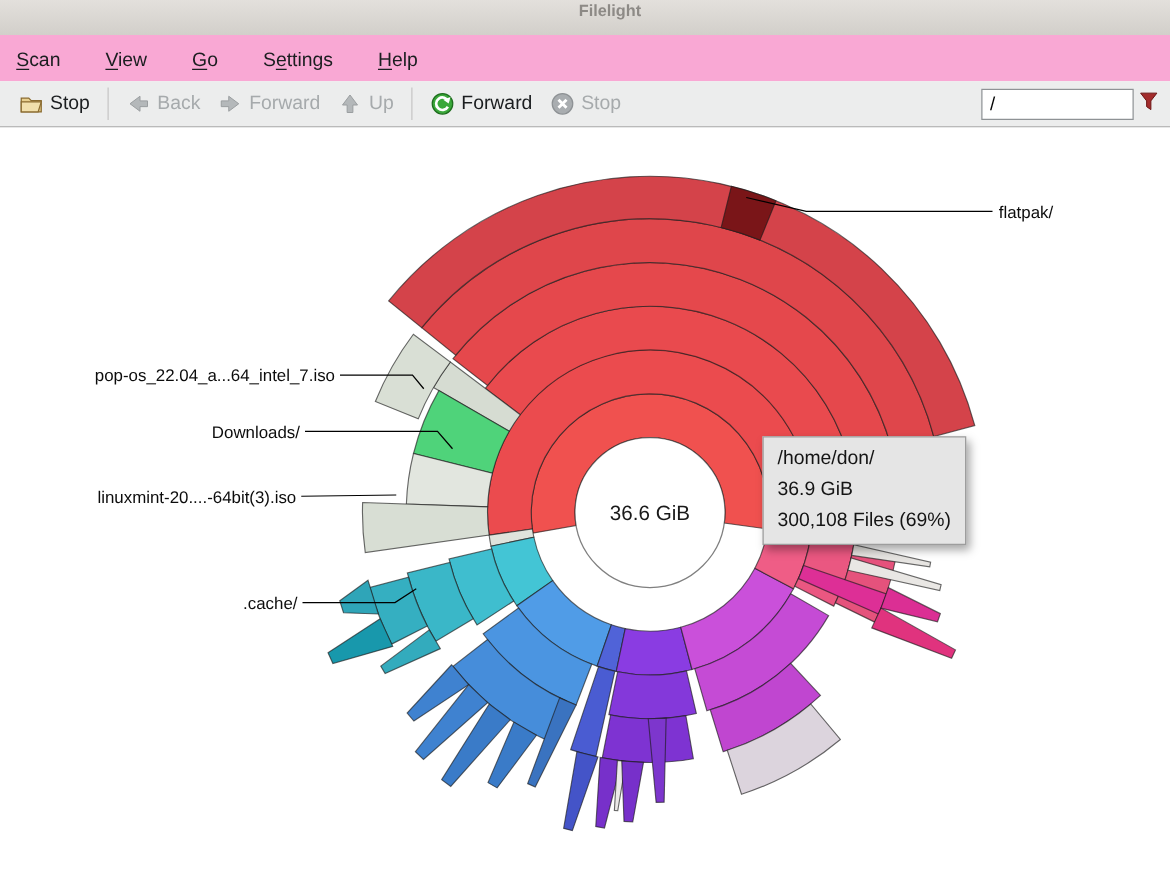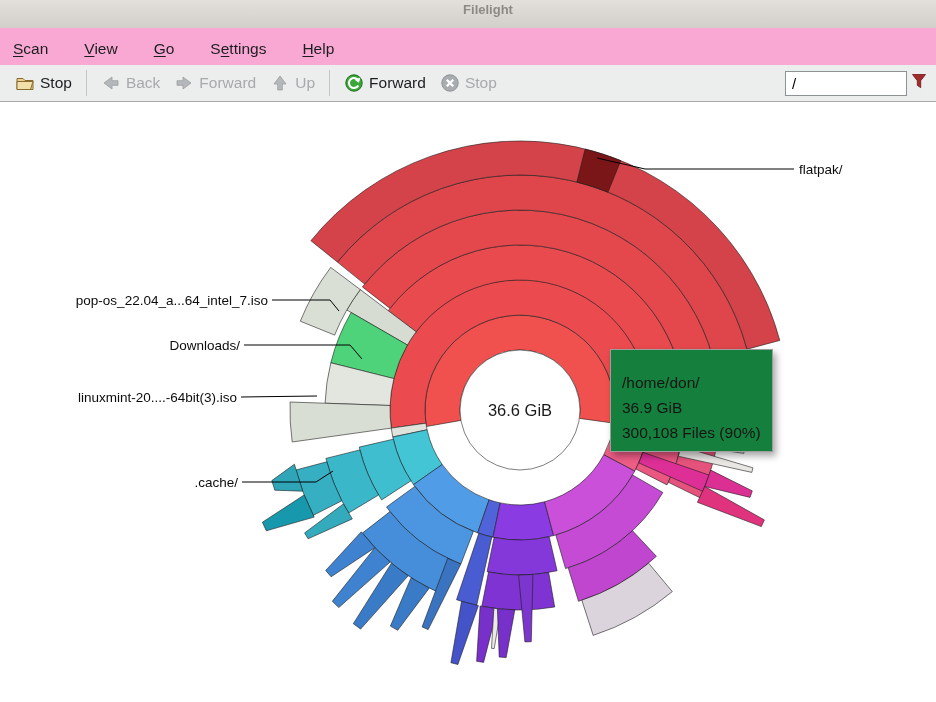--- a/index.html
+++ b/index.html
@@ -74,24 +74,24 @@
     position: relative;
     width: 936px;
     height: 612px;
     background: #ffffff;
   }
   #sunburst { position: absolute; left: 0; top: 0; }
   .map-tooltip {
     position: absolute;
     left: 610px;
     top: 247px;
-    background: #15803d;
+    background: #e5e5e5;
     border: 1px solid #9d9d9d;
     box-shadow: 3px 4px 7px rgba(0,0,0,.35);
-    padding: 20px 11px 6px 11px;
+    padding: 4px 11px 6px 11px;
     font-size: 15.5px;
     line-height: 25px;
     color: #141414;
     white-space: nowrap;
   }
 </style>
 </head>
 <body>
 
 <div class="titlebar">
@@ -231,15 +231,15 @@
       <polyline points="362,257 350,243 244,243" fill="none" stroke="#000" stroke-width="1"></polyline>
       <text x="240" y="248" text-anchor="end" font-size="13.5" fill="#0c0c0c">Downloads/</text>
       <polyline points="317,294 241,295" fill="none" stroke="#000" stroke-width="1"></polyline>
       <text x="237" y="300" text-anchor="end" font-size="13.5" fill="#0c0c0c">linuxmint-20....-64bit(3).iso</text>
       <polyline points="333,369 316,380 242,380" fill="none" stroke="#000" stroke-width="1"></polyline>
       <text x="238" y="385" text-anchor="end" font-size="13.5" fill="#0c0c0c">.cache/</text>
     </svg>
   <div class="map-tooltip">
     <div>/home/don/</div>
     <div>36.9 GiB</div>
-    <div>300,108 Files (90%)</div>
+    <div>300,108 Files (69%)</div>
   </div>
 </div>
 
 </body></html>

